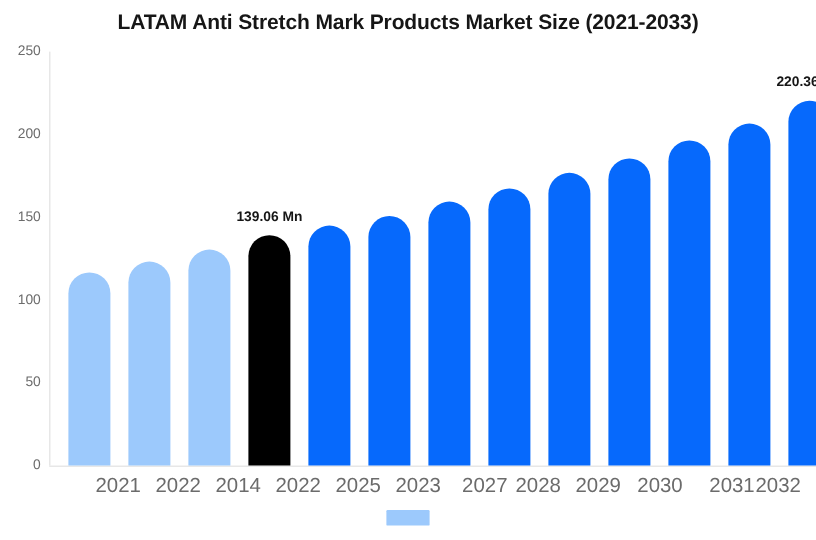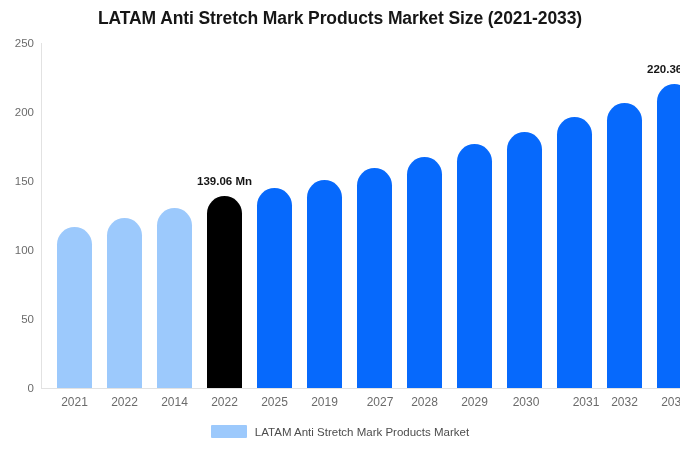--- a/index.html
+++ b/index.html
@@ -92,24 +92,25 @@
     font-weight: bold;
     color: #161616;
     white-space: nowrap;
     transform: translateX(-50%);
   }
 
   
   .x-tick-label {
     position: absolute;
     top: 352px;
-    font-size: 12px;
+    font-size: 17px;
     color: #6b6b6b;
     transform: translateX(-50%);
     white-space: nowrap;
+    margin-left: 24px;
   }
 
   
   .legend {
     position: absolute;
     left: 0;
     top: 425px;
     width: 680px;
     display: flex;
     justify-content: center;
@@ -172,32 +173,31 @@
         <div class="bar-value-label" style="left: 183.5px; top: 132.097px;">139.06 Mn</div>
         <div class="bar-value-label" style="left: 633.5px; top: 19.9032px;">220.36 Mn</div>
       </div>
 
     <div id="x-axis-labels">
         <div class="x-tick-label" style="left: 33.5px;">2021</div>
         <div class="x-tick-label" style="left: 83.5px;">2022</div>
         <div class="x-tick-label" style="left: 133.5px;">2014</div>
         <div class="x-tick-label" style="left: 183.5px;">2022</div>
         <div class="x-tick-label" style="left: 233.5px;">2025</div>
-        <div class="x-tick-label" style="left: 283.5px;">2019</div>
+        <div class="x-tick-label" style="left: 283.5px;">2023</div>
         <div class="x-tick-label" style="left: 339px;">2027</div>
         <div class="x-tick-label" style="left: 383.5px;">2028</div>
         <div class="x-tick-label" style="left: 433.5px;">2029</div>
         <div class="x-tick-label" style="left: 485px;">2030</div>
         <div class="x-tick-label" style="left: 545px; text-align: center;">2031</div>
         <div class="x-tick-label" style="left: 583.5px;">2032</div>
         <div class="x-tick-label" style="left: 633.5px;">2033</div>
       </div>
 
   </div>
 
   <div class="legend">
     <div class="legend-item">
       <span class="legend-swatch" id="legend-swatch-0" style="background: rgb(156, 201, 252);"></span>
-      <span class="legend-label">LATAM Anti Stretch Mark Products Market</span>
     </div>
   </div>
 
 </div>
 
 </body></html>

